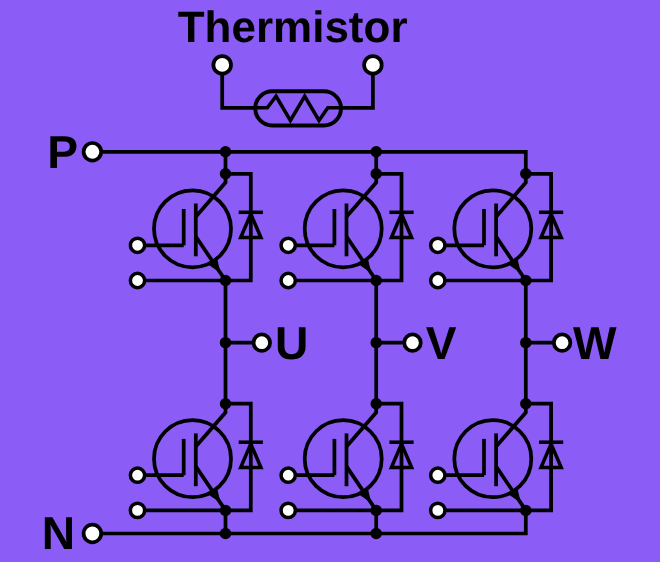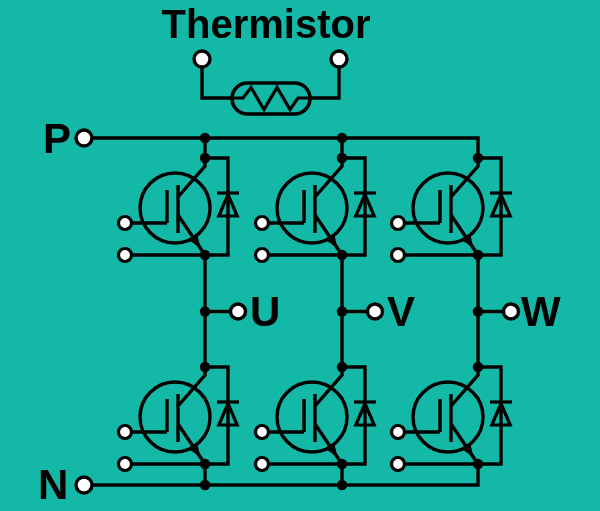--- a/index.html
+++ b/index.html
@@ -4,21 +4,21 @@
 <style>
   html, body {
     margin: 0;
     padding: 0;
     background: #ffffff;
   }
   .canvas {
     position: relative;
     width: 600px;
     height: 511px;
-    background: #14b8a6;
+    background: #8b5cf6;
     overflow: hidden;
   }
   svg {
     display: block;
   }
   svg .wire {
     stroke: #000000;
     stroke-width: 3.4;
     fill: none;
     stroke-linecap: butt;

